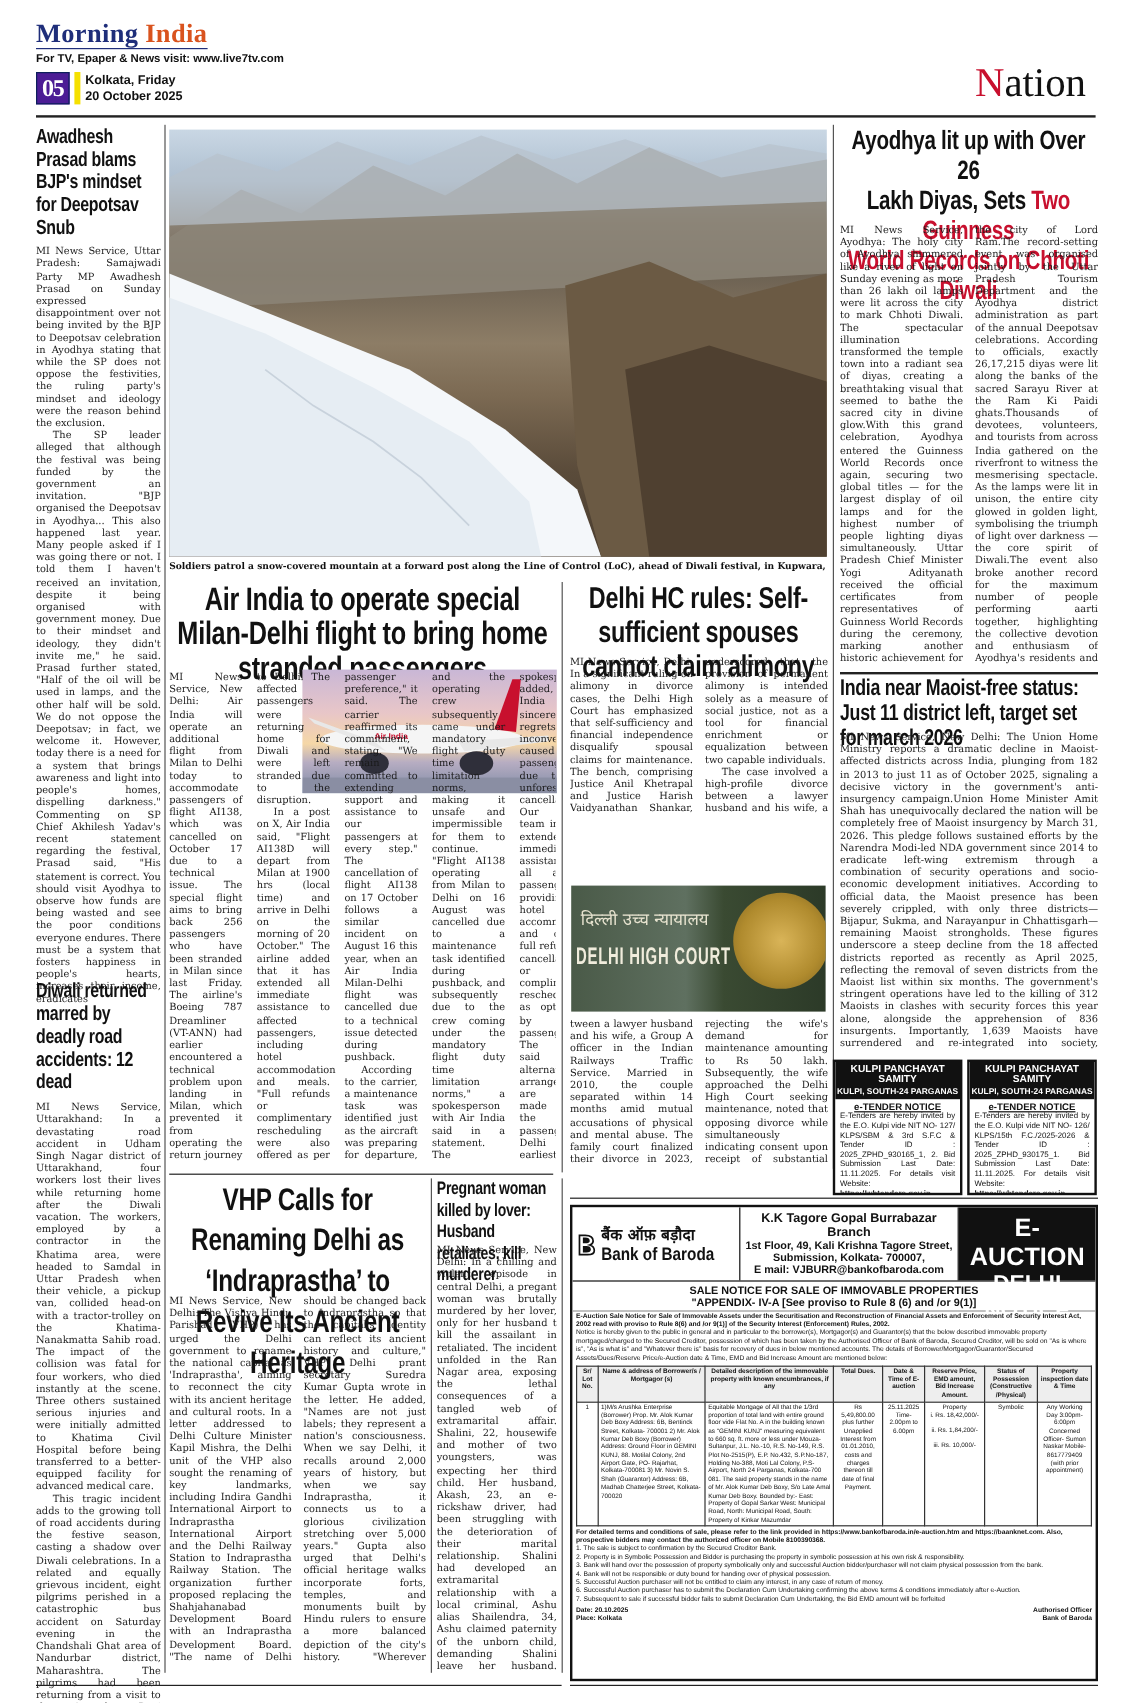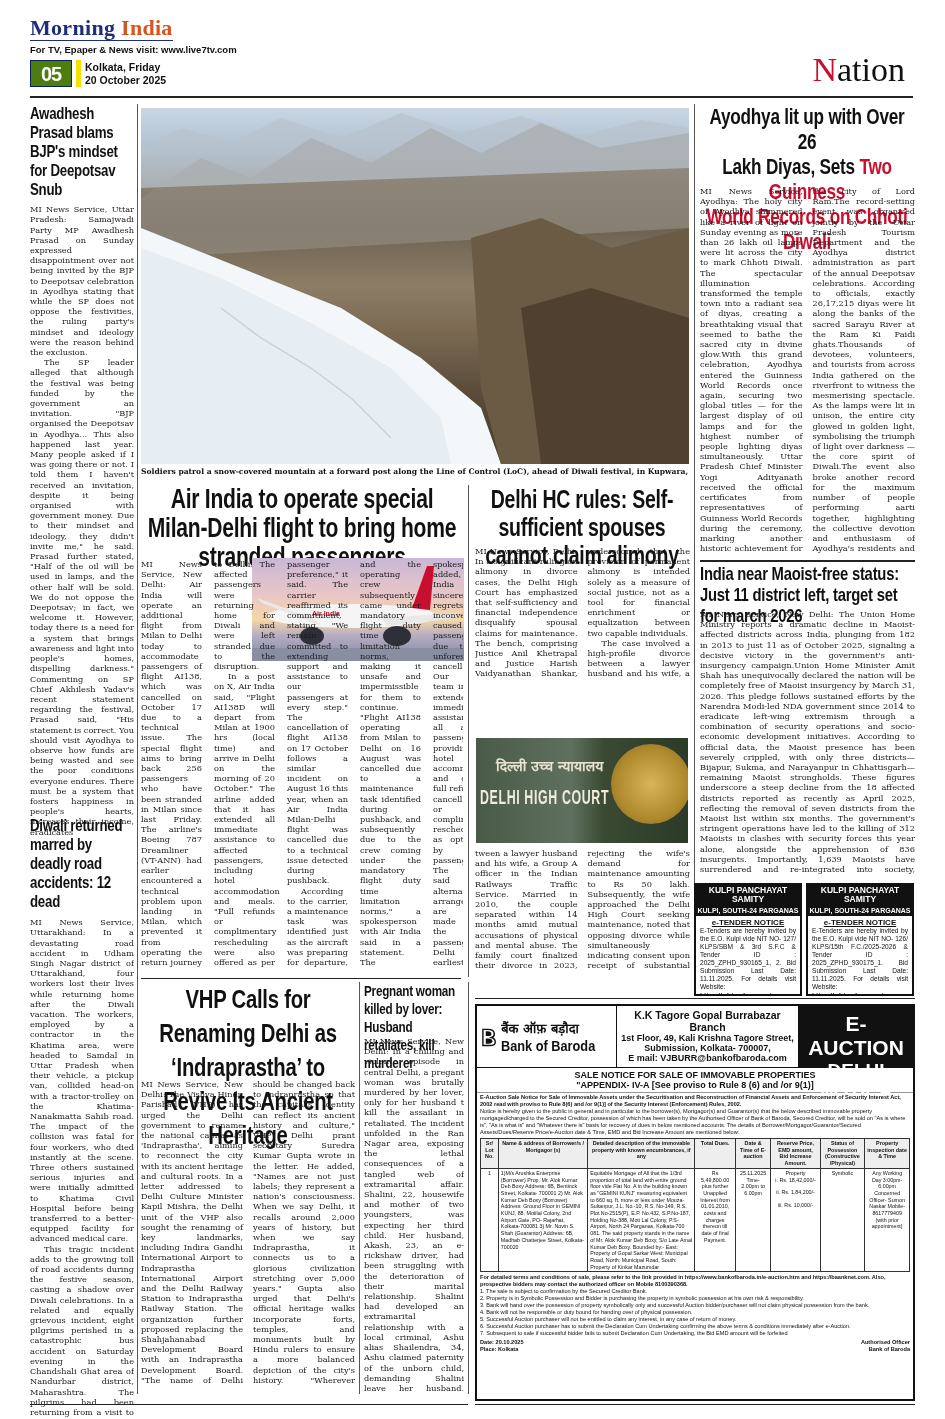--- a/index.html
+++ b/index.html
@@ -31,21 +31,21 @@
 </style>
 </head>
 <body>
 
 <div class="abs" style="left:30px;top:16px;width:300px;height:80px;">
   <div class="masthead-title" style="border-bottom:1.5px solid #1f2e7a;display:inline-block;line-height:24px;">
     <span style="color:#1f2e7a">Morning </span><span>India</span>
   </div>
   <div style="font-family:'Liberation Sans',sans-serif;font-weight:bold;font-size:9.5px;margin-top:3px;">For TV, Epaper &amp; News visit: www.live7tv.com</div>
   <div style="display:flex;align-items:center;margin-top:5px;">
-    <div style="background:#4d7c0f;color:#fff;font-family:Liberation Sans, sans-serif;font-weight:bold;font-size:20px;width:42px;height:27px;text-align:center;line-height:27px;border:1px solid #0d1f5c;letter-spacing:-1px;">05</div>
+    <div style="background:#4c1d95;color:#fff;font-family:Liberation Serif, serif;font-weight:bold;font-size:20px;width:28px;height:27px;text-align:center;line-height:27px;border:1px solid #0d1f5c;letter-spacing:-1px;">05</div>
     <div style="width:5px;height:27px;background:#f5e000;margin-left:4px;"></div>
     <div style="margin-left:4px;font-family:'Liberation Sans',sans-serif;font-weight:bold;font-size:10.5px;line-height:13px;">
       <div>Kolkata, Friday</div>
       <div>20 October 2025</div>
     </div>
   </div>
 </div>
 <div class="abs" style="right:40px;top:50px;font-family:'Liberation Serif',serif;font-size:34px;line-height:40px;color:#111;">
   <span style="color:#c8102e">N</span><span>ation</span>
 </div>
@@ -109,21 +109,21 @@
 <div class="rule" style="left:141px;top:978px;width:320px;height:1px;"></div>
 
 <div class="abs" style="left:475px;top:485px;width:215px;">
   <div class="hl hl-c" style="font-size:25px;width:276px;margin-left:-31px;line-height:28px;">Delhi HC rules: Self-sufficient spouses cannot claim alimony</div>
 </div>
 <div class="abs body cols2" style="left:475px;top:546px;width:215px;height:135px;column-fill:auto;column-gap:10px;">
   <p class="first"><b>MI News Service, Delhi:</b> <span>In a significant ruling on alimony in divorce cases, the Delhi High Court has emphasized that self-sufficiency and financial independence disqualify spousal claims for maintenance. The bench, comprising Justice Anil Khetrapal and Justice Harish Vaidyanathan Shankar, underscored that the provision of permanent alimony is intended solely as a measure of social justice, not as a tool for financial enrichment or equalization between two capable individuals.</span></p>
   <p>The case involved a high-profile divorce between a lawyer husband and his wife, a Group A officer in the Indian Railways Traffic Service. Married in 2010, the couple separated within 14 months amid mutual accusations of physical and mental abuse. The family court finalized their divorce in 2023, rejecting the wife's demand for maintenance amounting to Rs 50 lakh. Subsequently, the wife approached the Delhi High Court seeking maintenance, which led to this pivotal discussion. The court referred to Section 25 of the Hindu Marriage Act, highlighting that permanent maintenance must be adjudicated by thoroughly examining the financial status, income, property, and conduct of the applicant spouse. It categorically stated that maintenance is not legally tenable if the applicant is financially self-reliant. Furthermore, the bench observed that the petitioner was not contesting the dissolution of the marriage itself but was instead seeking financial security through maintenance. The court noted that opposing divorce while simultaneously indicating consent upon receipt of substantial monetary settlement reveals an intent driven by financial gain rather than preserving the marital relationship. This landmark judgment sets a strict precedent that alimony claims cannot serve as a means to leverage financial advantage when both parties possess independent means.</p>
 </div>
 <div class="abs" style="left:476px;top:738px;width:212px;height:105px;overflow:hidden;background:linear-gradient(90deg,#4a5a48 0%,#5f7060 45%,#3a4a32 60%,#2c3a28 100%);">
-  <div style="position:absolute;left:8px;top:18px;color:#e8e4d0;font-family:'DejaVu Sans',sans-serif;font-weight:bold;font-size:14px;margin-left:12px;">दिल्ली उच्च न्यायालय</div>
+  <div style="position:absolute;left:8px;top:18px;color:#e8e4d0;font-family:'DejaVu Sans',sans-serif;font-weight:normal;font-size:14px;">दिल्ली उच्च न्यायालय</div>
   <div style="position:absolute;left:4px;top:48px;color:#f0ecdc;font-family:'Liberation Sans',sans-serif;font-weight:bold;font-size:20px;transform:scaleX(0.62);transform-origin:left top;letter-spacing:1px;white-space:nowrap;">DELHI HIGH COURT</div>
   <div style="position:absolute;left:135px;top:6px;width:80px;height:80px;border-radius:50%;background:radial-gradient(circle,#d9b458 0%,#b08b2e 60%,#7e6320 100%);"></div>
 </div>
 <div class="abs body cols2" style="left:475px;top:848px;width:215px;height:125px;column-gap:10px;">
   <p class="first" style="font-size:8.2px;">tween a lawyer husband and his wife, a Group A officer in the Indian Railways Traffic Service. Married in 2010, the couple separated within 14 months amid mutual accusations of physical and mental abuse. The family court finalized their divorce in 2023, rejecting the wife's demand for maintenance amounting to Rs 50 lakh. Subsequently, the wife approached the Delhi High Court seeking maintenance, noted that opposing divorce while simultaneously indicating consent upon receipt of substantial monetary settlement reveals an intent driven by financial gain rather than preserving the marital relationship. This landmark judgment sets a strict precedent that alimony claims cannot serve as a means to leverage financial advantage when both parties possess independent means.</p>
 </div>
 
 <div class="vrule" style="left:694px;top:104px;height:870px;"></div>
 <div class="abs" style="left:700px;top:104px;width:215px;">
   <div class="hl hl-c" style="font-size:22px;width:276px;margin-left:-31px;line-height:25px;">

